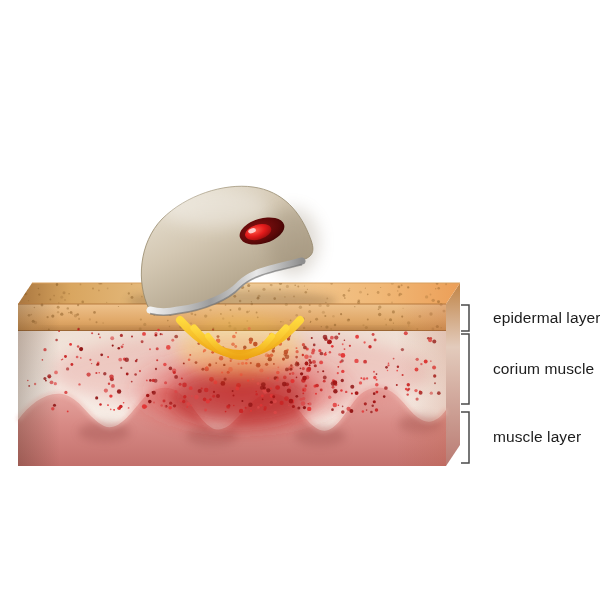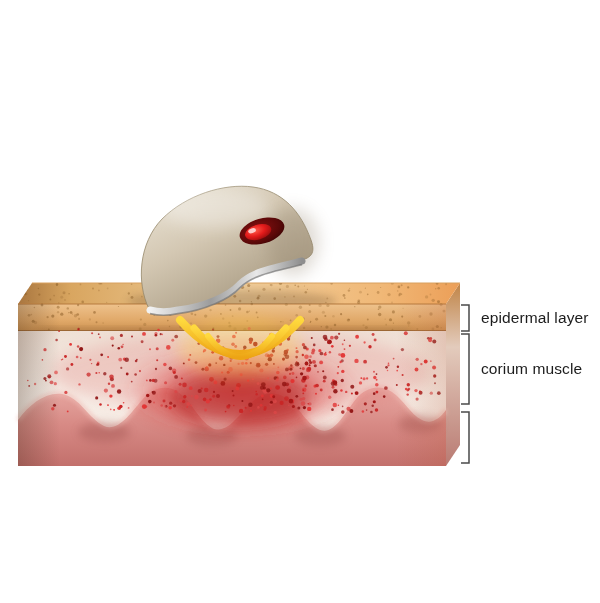--- a/index.html
+++ b/index.html
@@ -6,21 +6,21 @@
   body{
     width:600px;height:603px;
     background:var(--background,#fff);
     font-family:"Liberation Sans", sans-serif;
     overflow:hidden;
   }
   .stage{position:relative;width:600px;height:603px;background:var(--background,#fff);}
   .stage svg{position:absolute;left:0;top:0;}
   .layer-label{
     position:absolute;
-    left:481px;
+    left:493px;
     height:18px;line-height:18px;
     font-size:15.5px;
     color:var(--label-text,#1c1c1c);
     white-space:nowrap;
     letter-spacing:.1px;
   }
 </style>
 </head>
 <body>
 
@@ -920,13 +920,14 @@
     <g transform="rotate(-16 262 231)">
       <ellipse cx="262" cy="231" rx="23" ry="12.5" fill="url(#eyeOuterGrad)"></ellipse>
       <ellipse cx="258" cy="231" rx="13.5" ry="7.5" fill="url(#eyeInnerGrad)"></ellipse>
       <ellipse cx="252.5" cy="228" rx="4" ry="2.4" fill="#ffd9d9" opacity="0.9"></ellipse>
     </g>
   </g>
 </svg>
 
   <div class="layer-label" style="top:309px">epidermal layer</div>
   <div class="layer-label" style="top:360px">corium muscle</div>
+  <div class="layer-label" style="top:428px">muscle layer</div>
 </div>
 
 </body></html>

